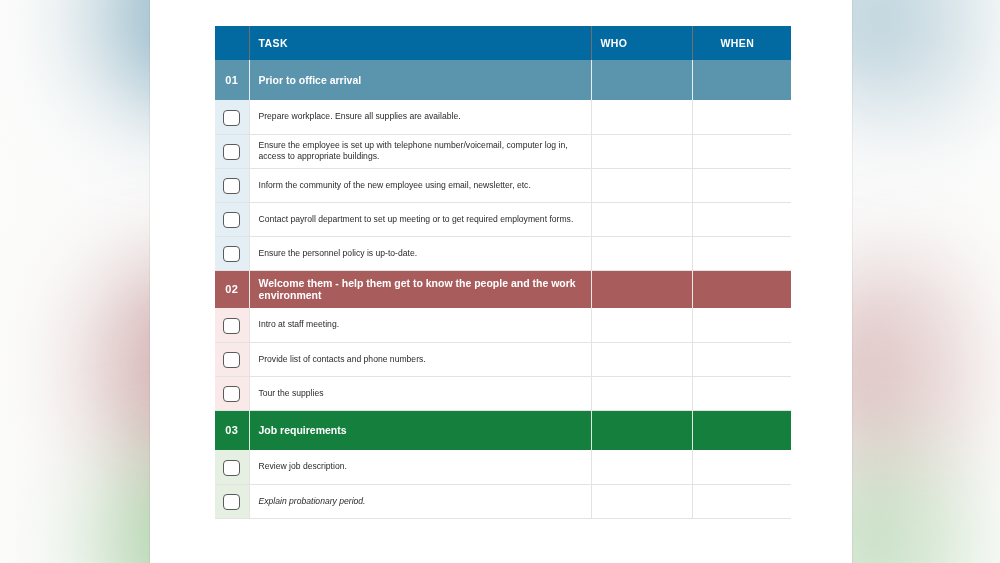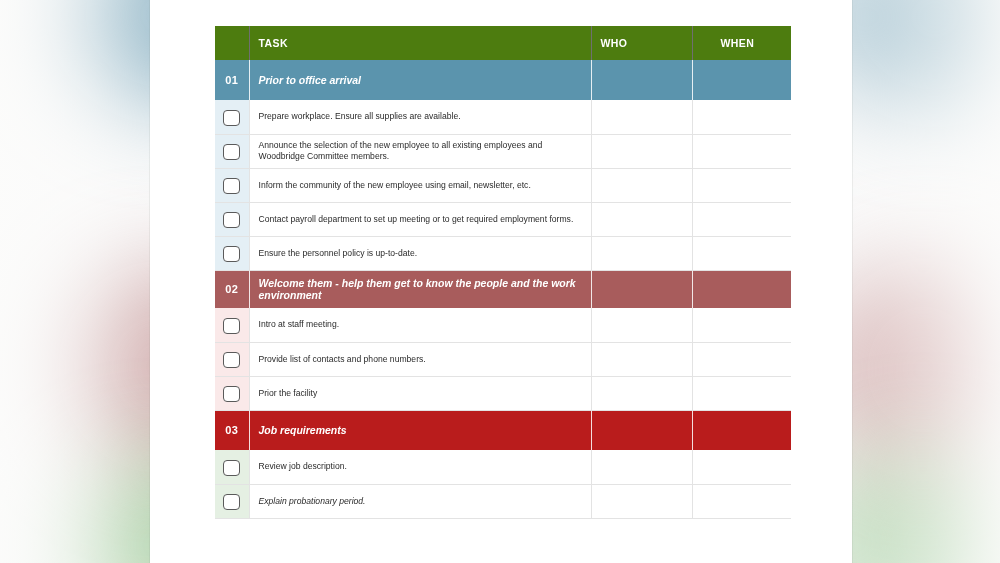--- a/index.html
+++ b/index.html
@@ -70,21 +70,21 @@
   }
   .checklist td, .checklist th { padding: 0; vertical-align: middle; }
 
   .col-num  { width: 34px; }
   .col-task { width: 342px; }
   .col-who  { width: 101px; }
   .col-when { width: 99px; }
 
   
   .hdr td {
-    background: #4d7c0f;
+    background: #0369a1;
     height: 34px;
     color: #ffffff;
     font-size: 10.5px;
     font-weight: bold;
     letter-spacing: .4px;
     border-right: 1px solid #6f6f6f;
     margin-left: 20px;
   }
   .hdr td:last-child { border-right: none; padding-left: 28px; }
   .hdr .lbl { padding-left: 9px; }
@@ -100,27 +100,26 @@
     text-align: center;
     font-size: 11px;
     font-weight: bold;
     letter-spacing: .3px;
   }
   .band .title {
     padding-left: 9px;
     font-size: 10.5px;
     font-weight: bold;
     line-height: 1.18;
-    font-style: italic;
   }
   .band.tall td { height: 38px; }
 
   .band.blue  td { background: #5b94ad; }
   .band.red   td { background: #a85c5c; }
-  .band.green td { background: #b91c1c; }
+  .band.green td { background: #15803d; }
 
   
   .task td {
     border-bottom: 1px solid #e3e3e3;
     border-right: 1px solid #e3e3e3;
     height: 34px;
     background: #ffffff;
     margin-top: 36px;
   }
   .task td:last-child { border-right: none; }
@@ -184,21 +183,21 @@
           <td></td>
         </tr>
         <tr class="task blue">
           <td class="cbcell"><span class="cb"></span></td>
           <td class="txt">Prepare workplace. Ensure all supplies are available.</td>
           <td></td>
           <td></td>
         </tr>
         <tr class="task blue">
           <td class="cbcell"><span class="cb"></span></td>
-          <td class="txt">Announce the selection of the new employee to all existing employees and Woodbridge Committee members.</td>
+          <td class="txt">Ensure the employee is set up with telephone number/voicemail, computer log in, access to appropriate buildings.</td>
           <td></td>
           <td></td>
         </tr>
         <tr class="task blue">
           <td class="cbcell"><span class="cb"></span></td>
           <td class="txt">Inform the community of the new employee using email, newsletter, etc.</td>
           <td></td>
           <td></td>
         </tr>
         <tr class="task blue">
@@ -226,21 +225,21 @@
           <td></td>
         </tr>
         <tr class="task red">
           <td class="cbcell"><span class="cb"></span></td>
           <td class="txt">Provide list of contacts and phone numbers.</td>
           <td></td>
           <td></td>
         </tr>
         <tr class="task red">
           <td class="cbcell"><span class="cb"></span></td>
-          <td class="txt">Prior the facility</td>
+          <td class="txt">Tour the supplies</td>
           <td></td>
           <td></td>
         </tr>
         <tr class="band green">
           <td class="num">03</td>
           <td class="title">Job requirements</td>
           <td></td>
           <td></td>
         </tr>
         <tr class="task green">

